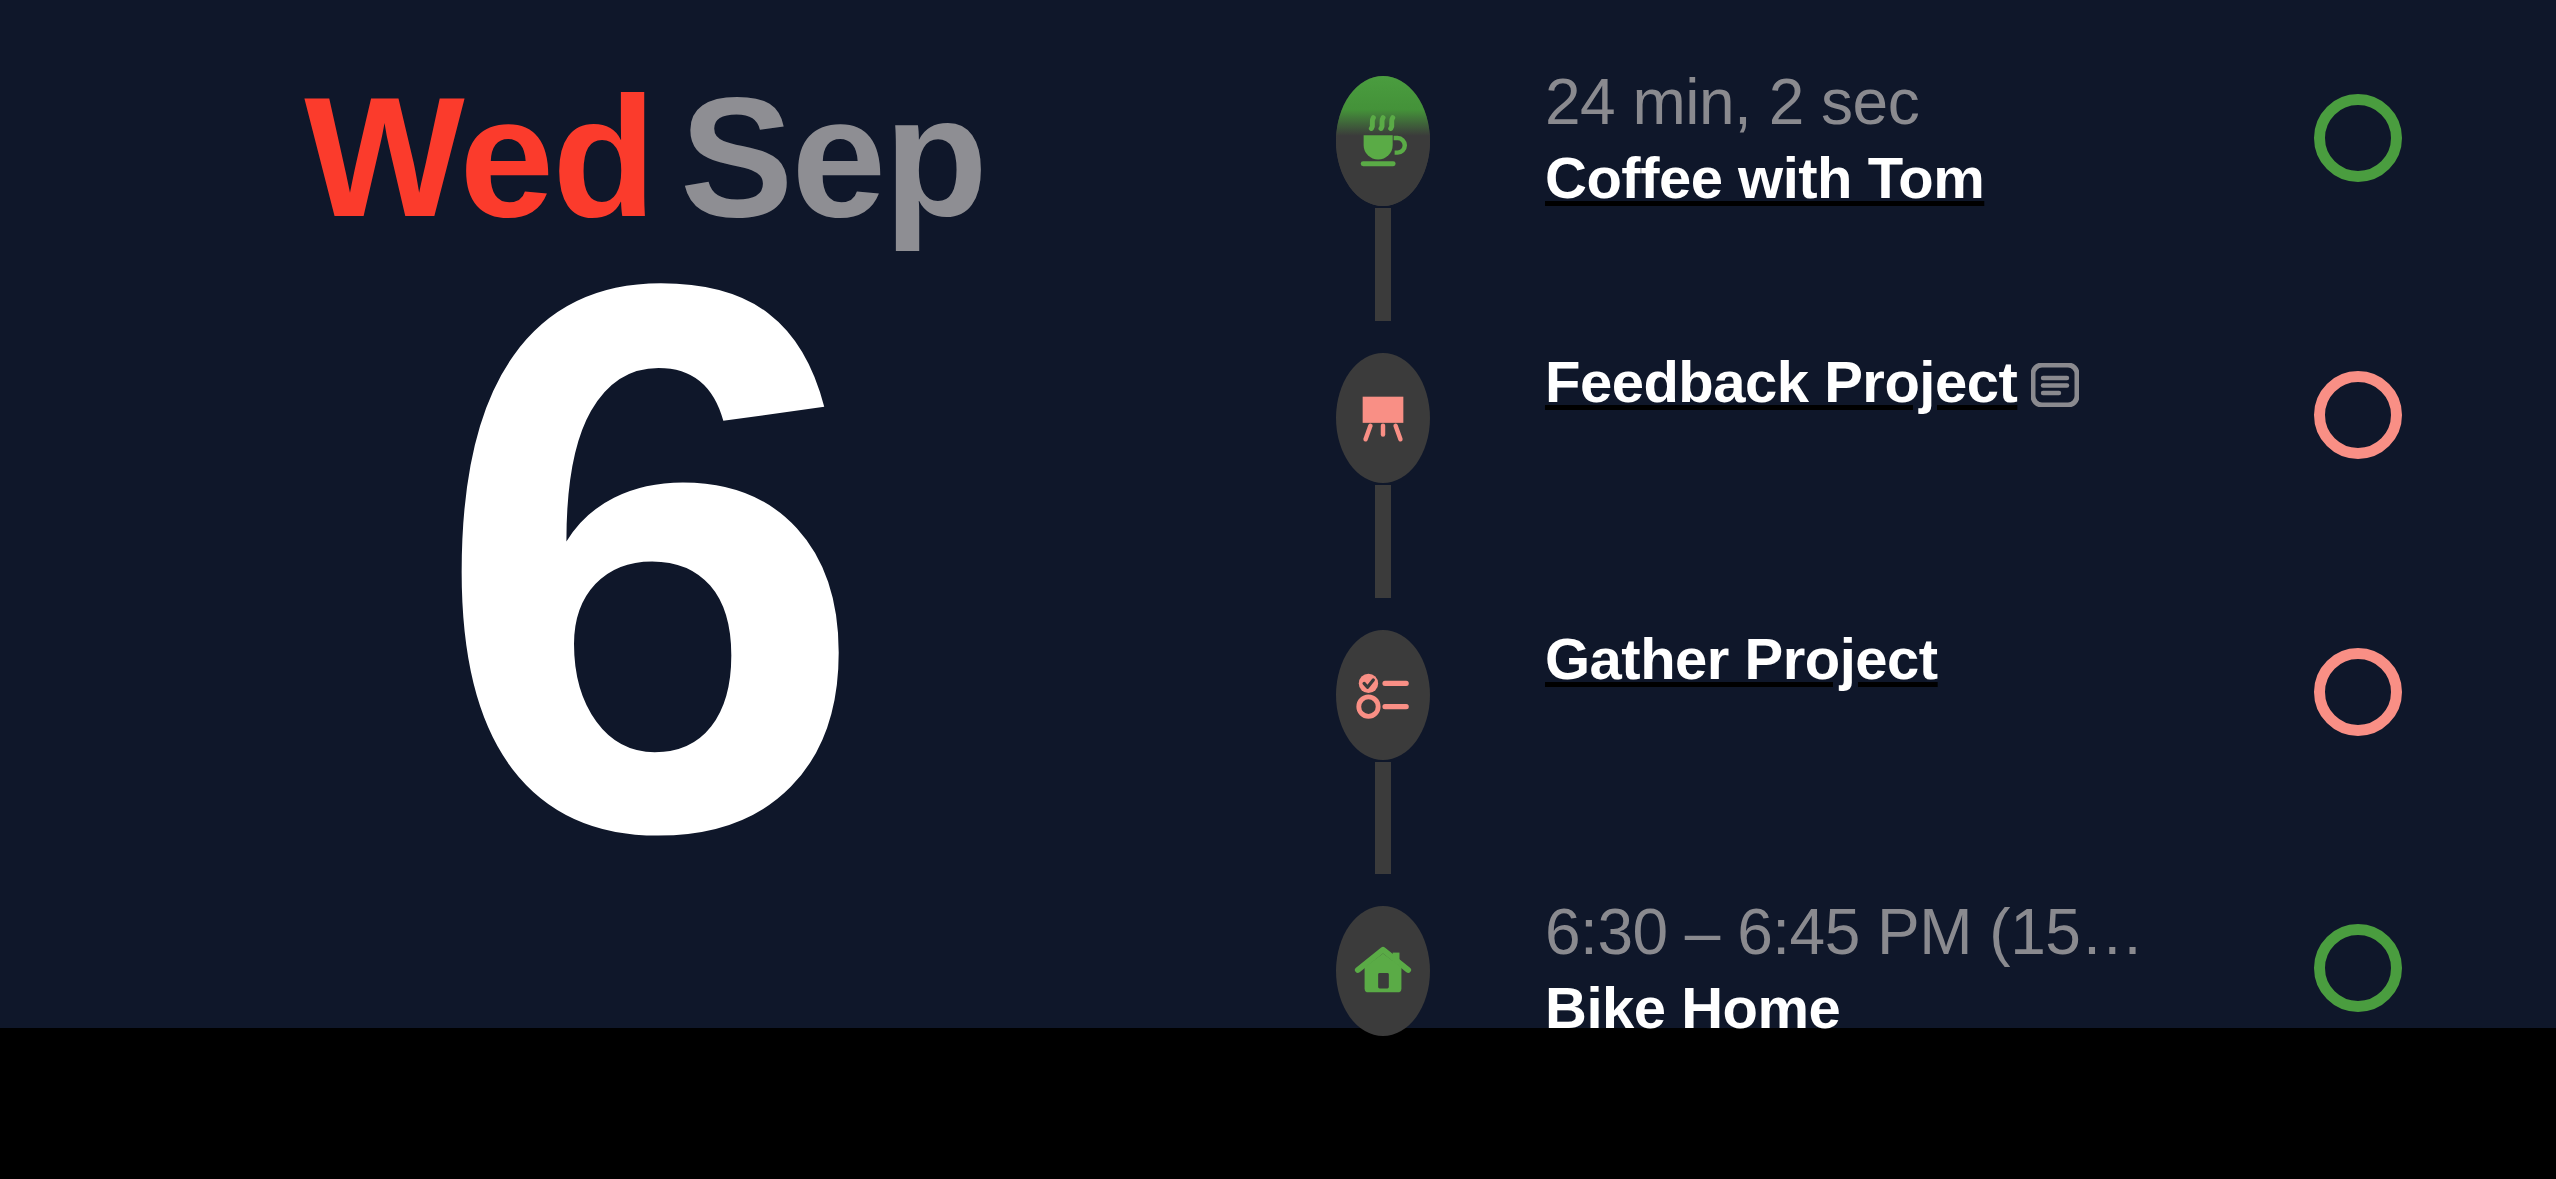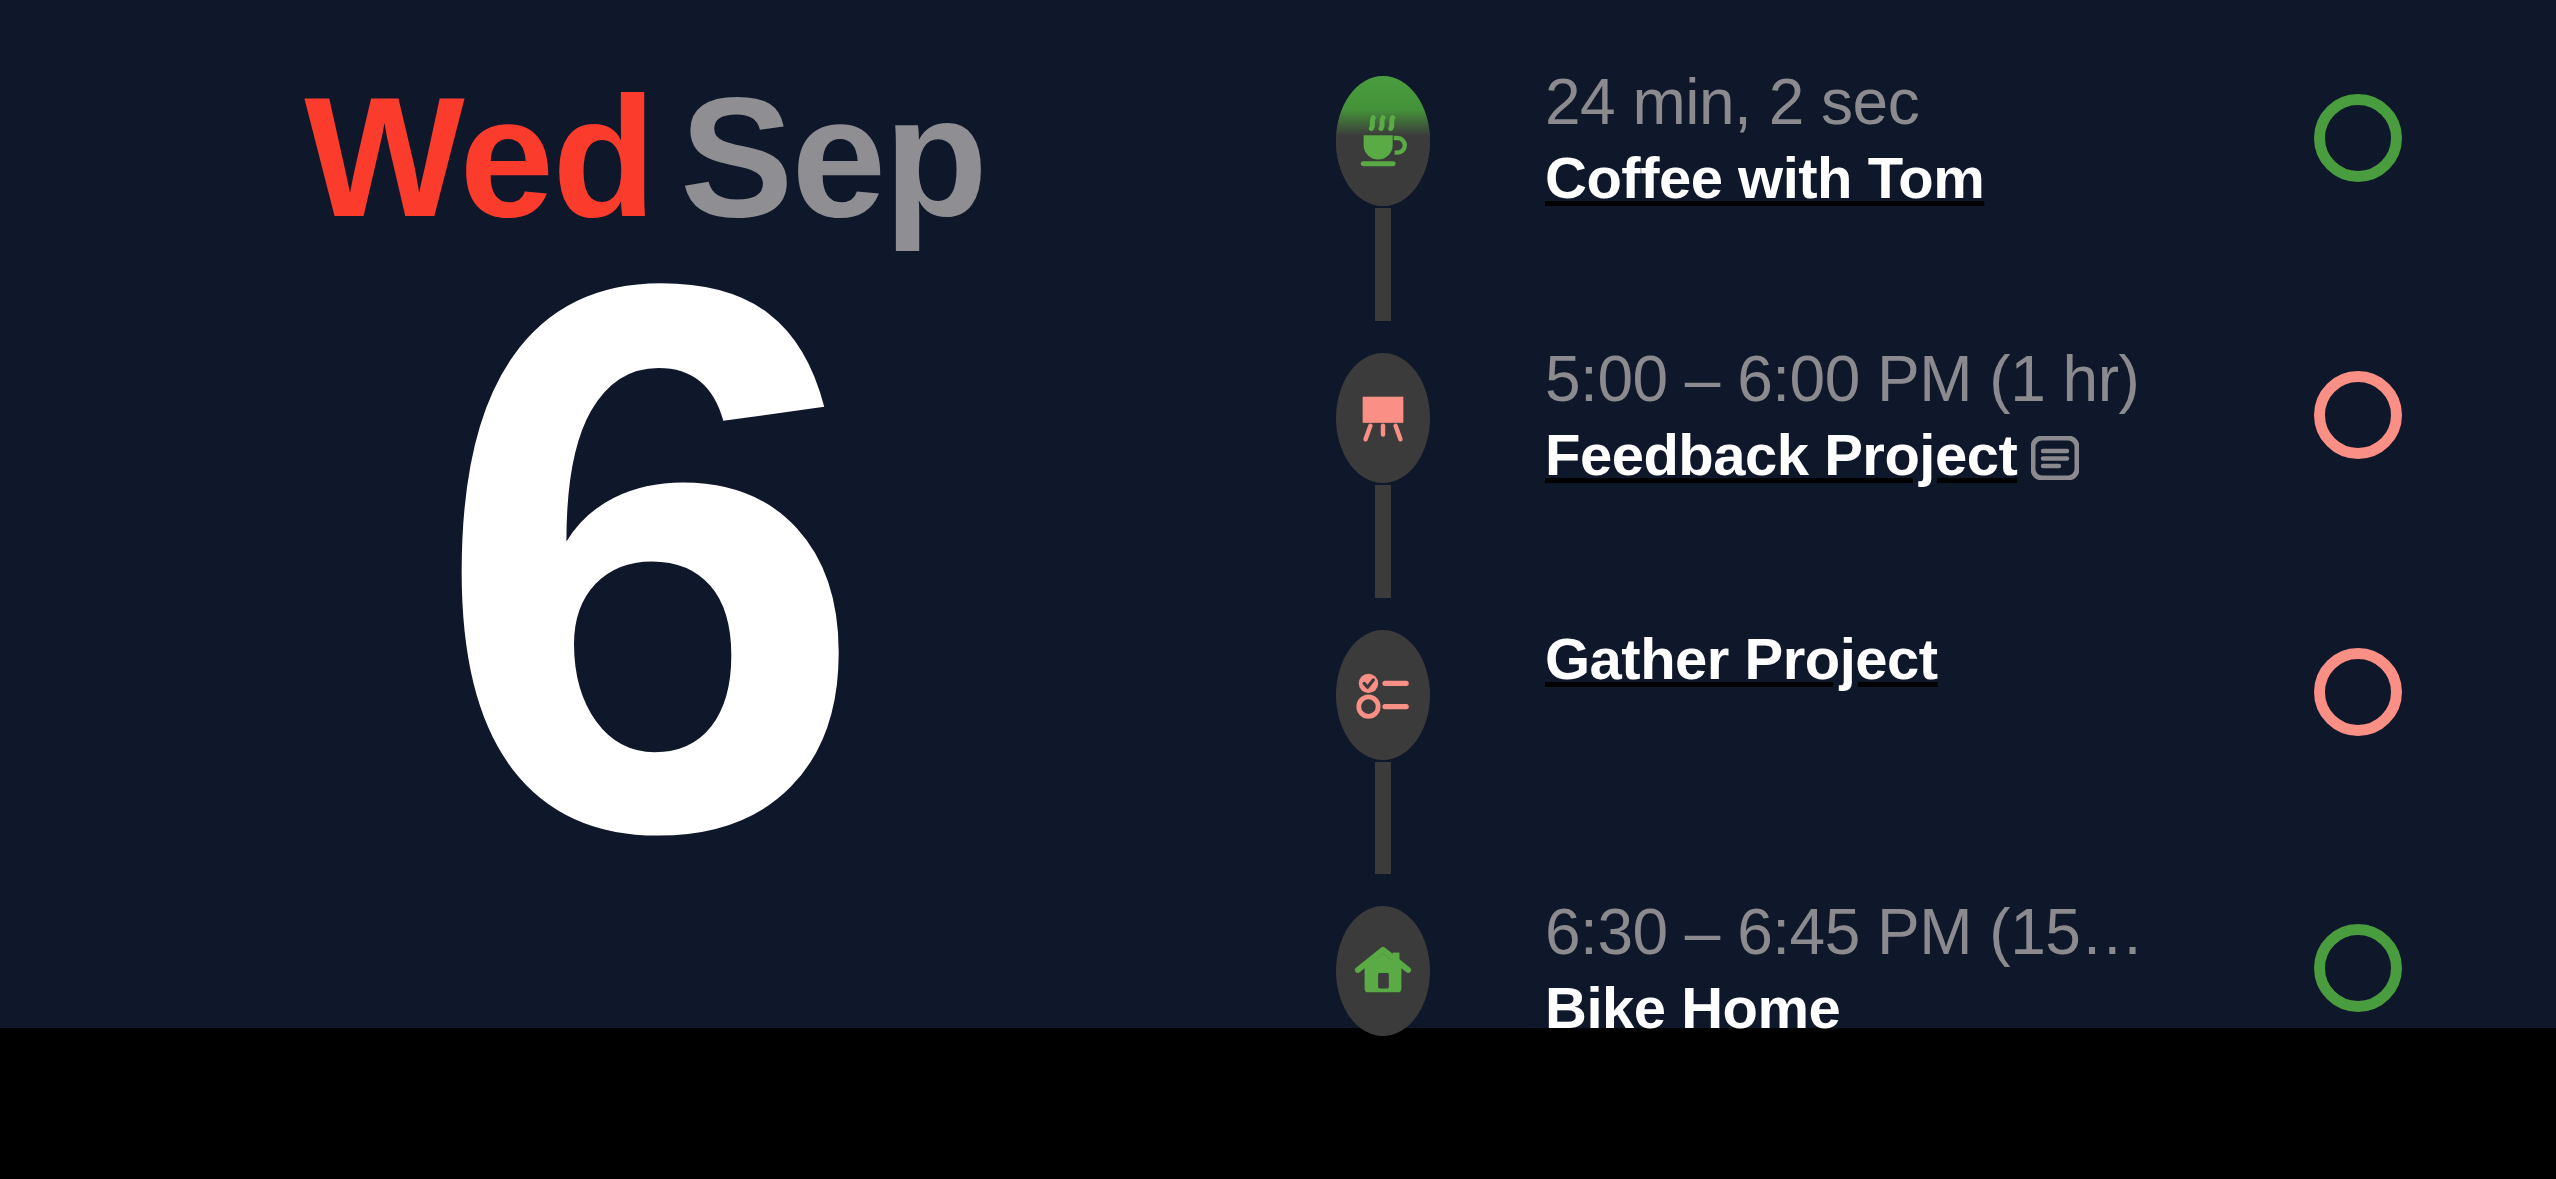--- a/index.html
+++ b/index.html
@@ -219,21 +219,20 @@
         <svg class="bubble-icon" viewBox="0 0 64 64">
           <rect x="11" y="10" width="42" height="27" fill="#f98f85"></rect>
           <g stroke="#f98f85" stroke-width="4.6" stroke-linecap="round">
             <line x1="19" y1="40" x2="14" y2="54"></line>
             <line x1="32" y1="40" x2="32" y2="49"></line>
             <line x1="45" y1="40" x2="50" y2="54"></line>
           </g>
         </svg>
       </div>
       <div class="row-text">
-        <div class="row-time">5:00 – 6:00 PM (1 hr)</div>
         <div class="row-title-wrap">
           <span class="row-title">Feedback Project</span>
           <svg class="notes-icon" viewBox="0 0 48 44">
             <rect x="2" y="2" width="44" height="40" rx="9" fill="none" stroke="#8a8a8f" stroke-width="5"></rect>
             <g stroke="#8a8a8f" stroke-width="4.4" stroke-linecap="round">
               <line x1="12" y1="15" x2="36" y2="15"></line>
               <line x1="12" y1="22.5" x2="36" y2="22.5"></line>
               <line x1="12" y1="30" x2="28" y2="30"></line>
             </g>
           </svg>

